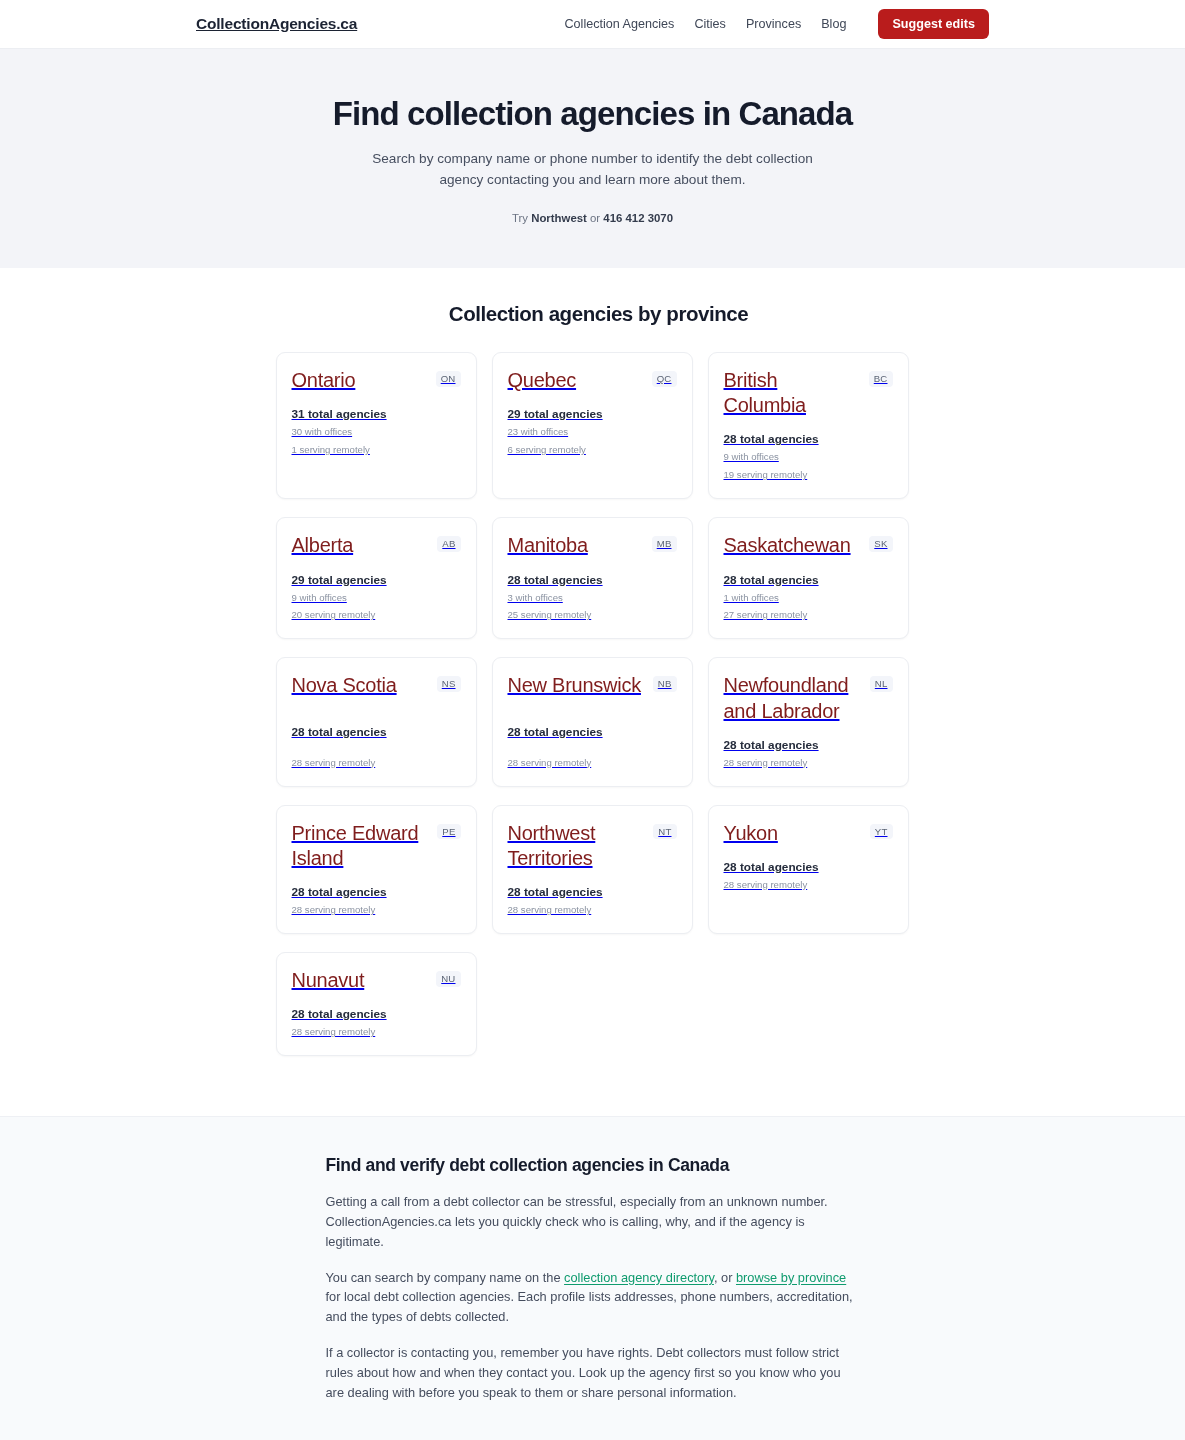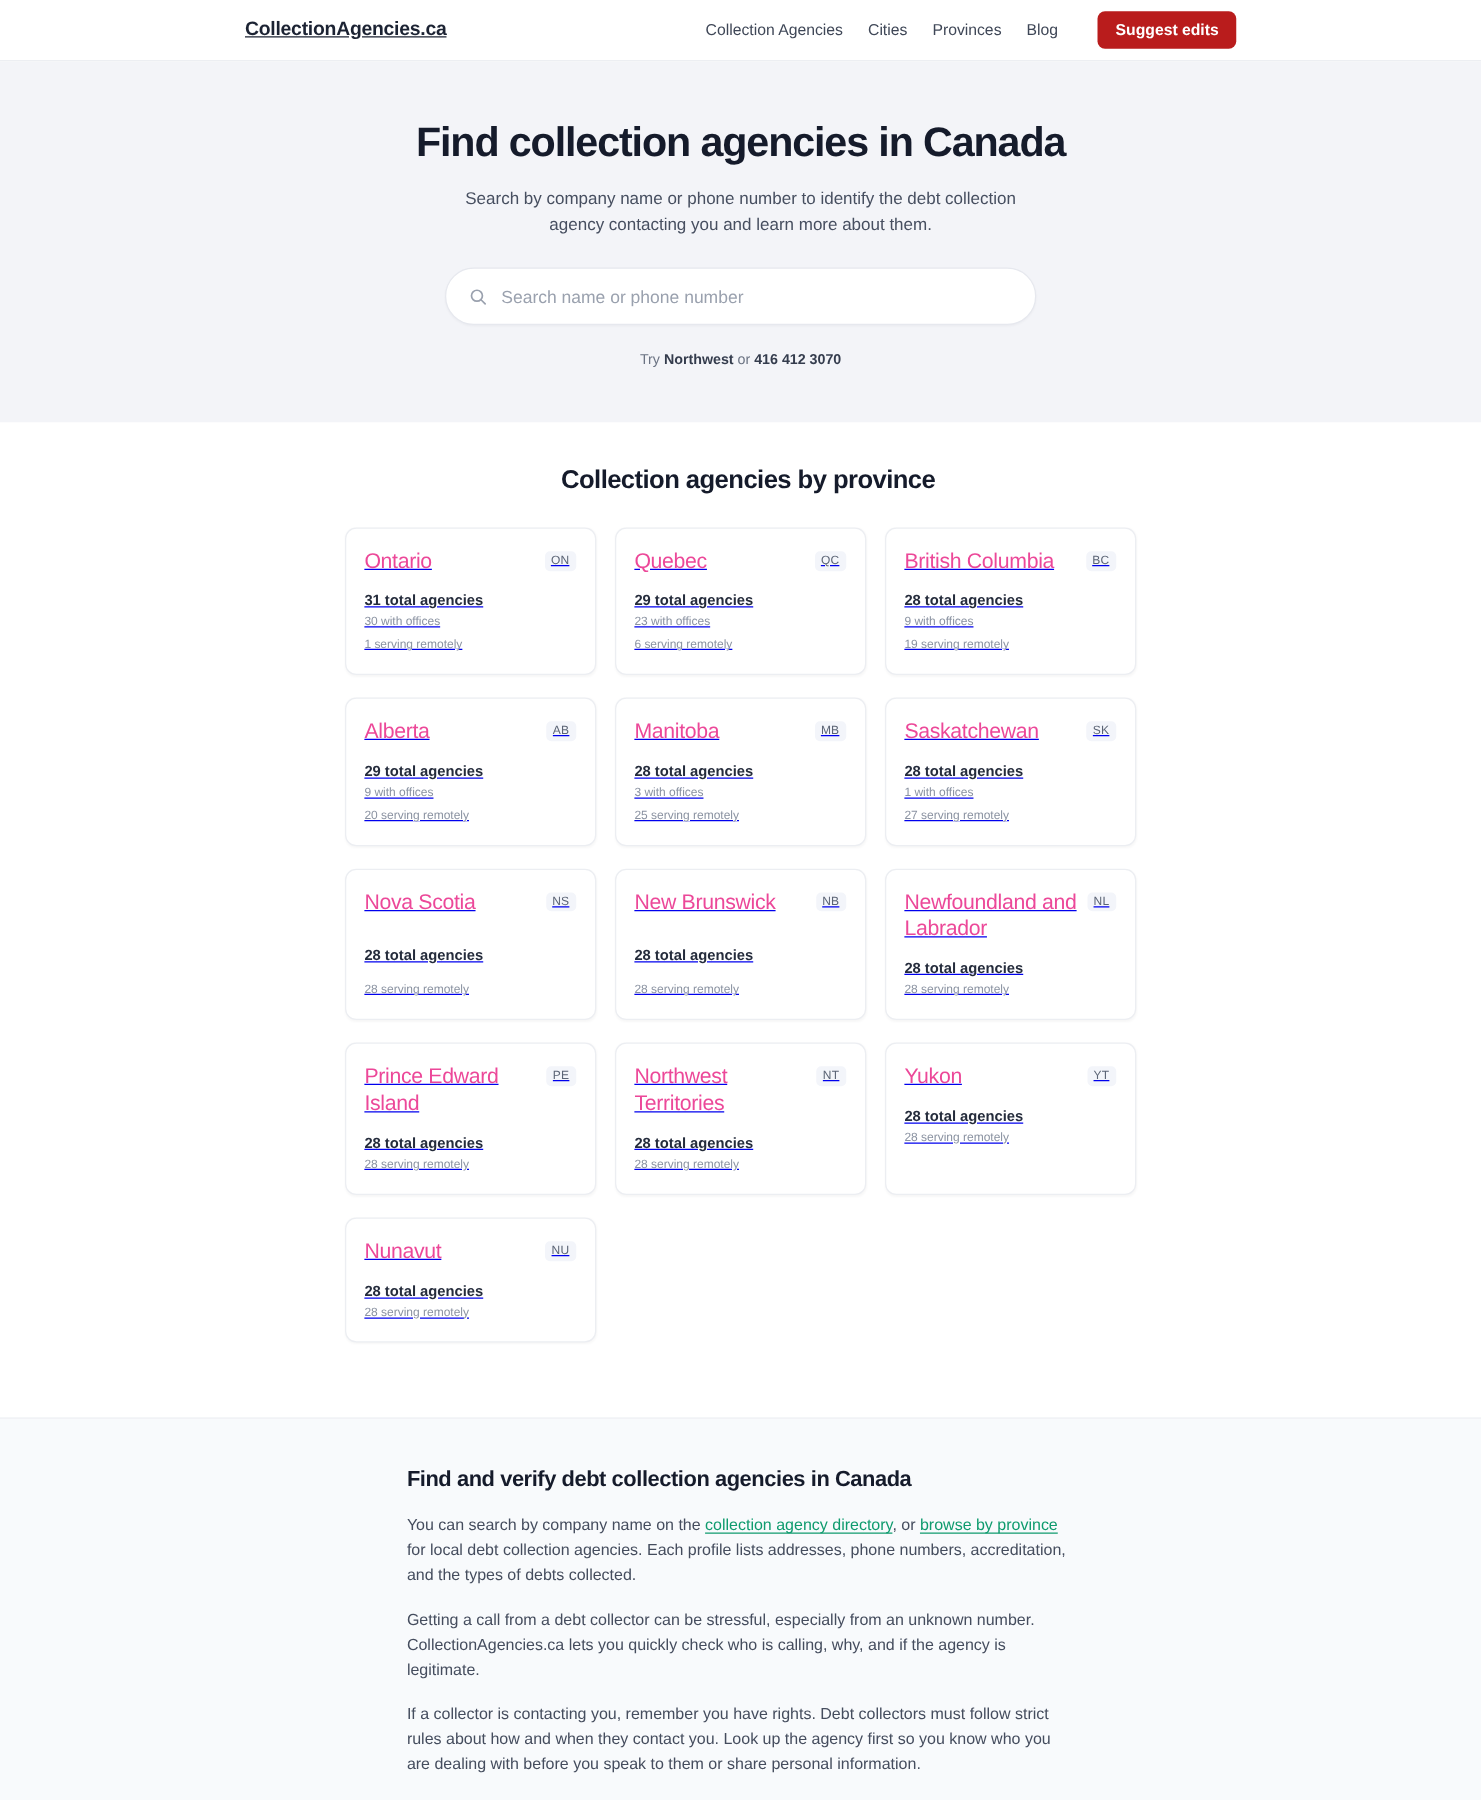--- a/index.html
+++ b/index.html
@@ -154,23 +154,23 @@
   .prov-card.r3 { min-height: 101px; justify-content: space-between; }
   .prov-card.r4 { min-height: 83px; }
   .prov-card.r5 { min-height: 83px; }
   .card-head {
     display: flex;
     align-items: flex-start;
     justify-content: space-between;
     gap: 8px;
   }
   .prov-name {
-    font-size: 17px;
+    font-size: 20px;
     font-weight: 500;
-    color: #ec4899;
+    color: #7f1d1d;
     letter-spacing: -0.25px;
     line-height: 1.26;
   }
   .prov-code {
     font-size: 9.6px;
     font-weight: 500;
     color: #5b6475;
     background: #f3f5fa;
     border-radius: 4px;
     padding: 3px 5px;
@@ -242,27 +242,20 @@
       <a class="nav-link" href="#">Blog</a>
       <button class="suggest-btn">Suggest edits</button>
     </nav>
   </div>
 </header>
 
 <section class="hero">
   <h1 class="hero-title">Find collection agencies in Canada</h1>
   <p class="hero-sub">Search by company name or phone number to identify the debt collection agency contacting you and learn more about them.</p>
 
-  <div class="search-wrap">
-    <svg class="search-icon" viewBox="0 0 24 24" fill="none" stroke="#9aa1ae" stroke-width="2.2" stroke-linecap="round">
-      <circle cx="10.5" cy="10.5" r="7"></circle>
-      <line x1="16" y1="16" x2="21" y2="21"></line>
-    </svg>
-    <input class="search-input" type="text" placeholder="Search name or phone number" style="">
-  </div>
 
   <div class="try-line">
     <span>Try</span>
     <a class="tl-strong" href="#">Northwest</a>
     <span>or</span>
     <a class="tl-strong" href="#">416 412 3070</a>
   </div>
 </section>
 
 <section class="provinces">
@@ -392,22 +385,22 @@
       <div class="prov-total">28 total agencies</div>
       <div class="prov-detail">28 serving remotely</div>
     </a>
 
   </div>
 </section>
 
 <section class="article-band">
   <div class="article">
     <h2>Find and verify debt collection agencies in Canada</h2>
+    <p>Getting a call from a debt collector can be stressful, especially from an unknown number. CollectionAgencies.ca lets you quickly check who is calling, why, and if the agency is legitimate.</p>
     <p><span>You can search by company name on the </span><a href="#">collection agency directory</a><span>, or </span><a href="#">browse by province</a><span> for local debt collection agencies. Each profile lists addresses, phone numbers, accreditation, and the types of debts collected.</span></p>
-    <p>Getting a call from a debt collector can be stressful, especially from an unknown number. CollectionAgencies.ca lets you quickly check who is calling, why, and if the agency is legitimate.</p>
     <p>If a collector is contacting you, remember you have rights. Debt collectors must follow strict rules about how and when they contact you. Look up the agency first so you know who you are dealing with before you speak to them or share personal information.</p>
   </div>
 </section>
 
 <footer class="site-footer">
   
 
   
 
   

